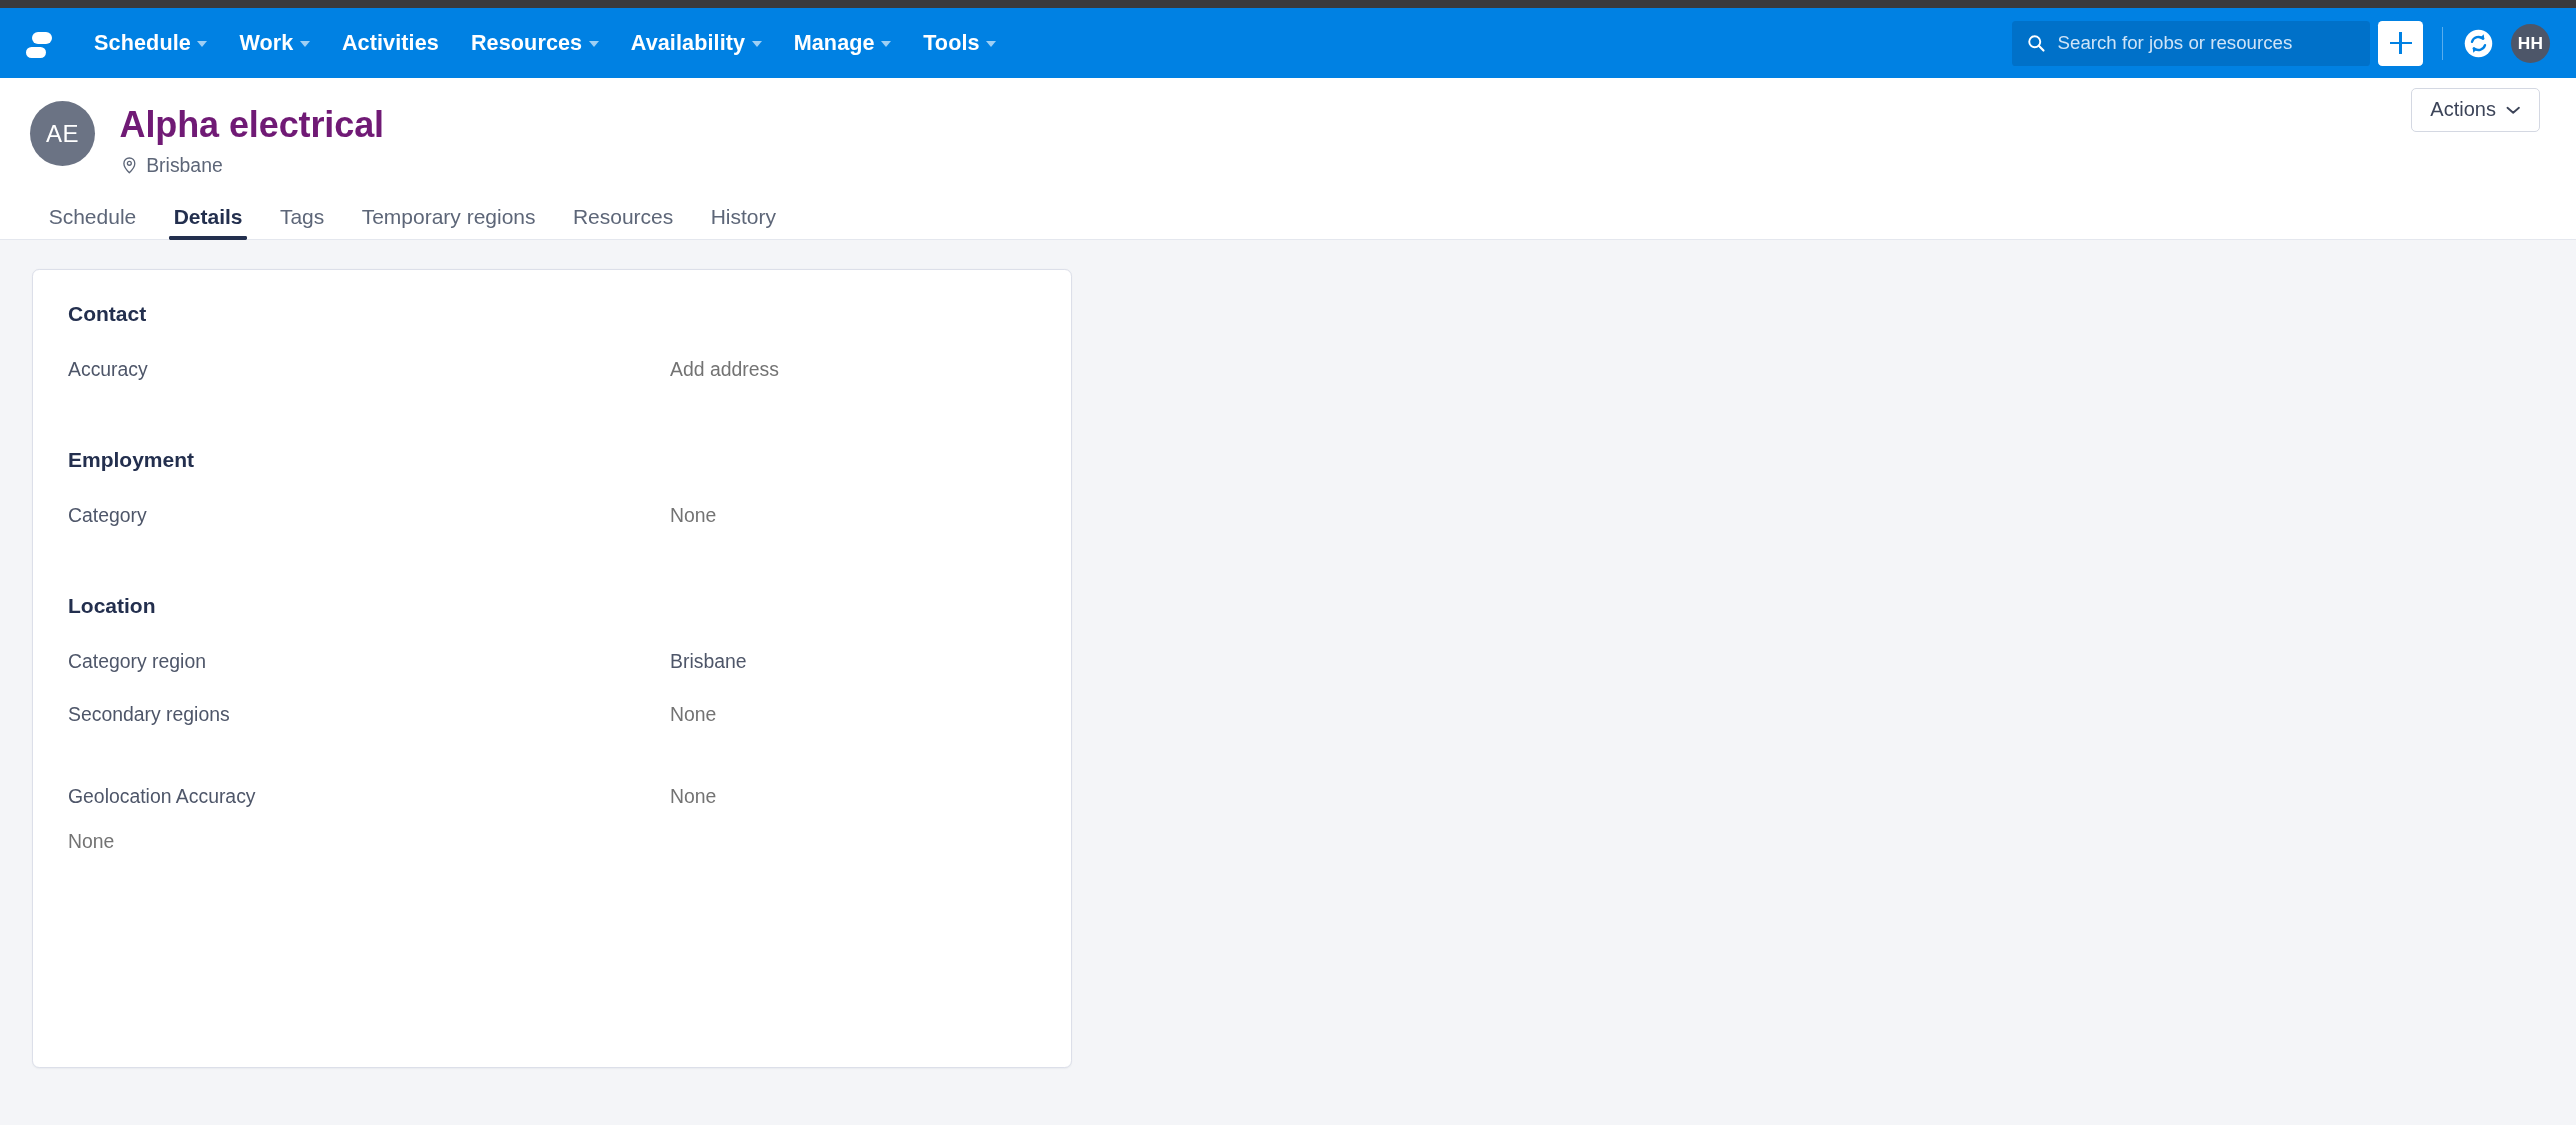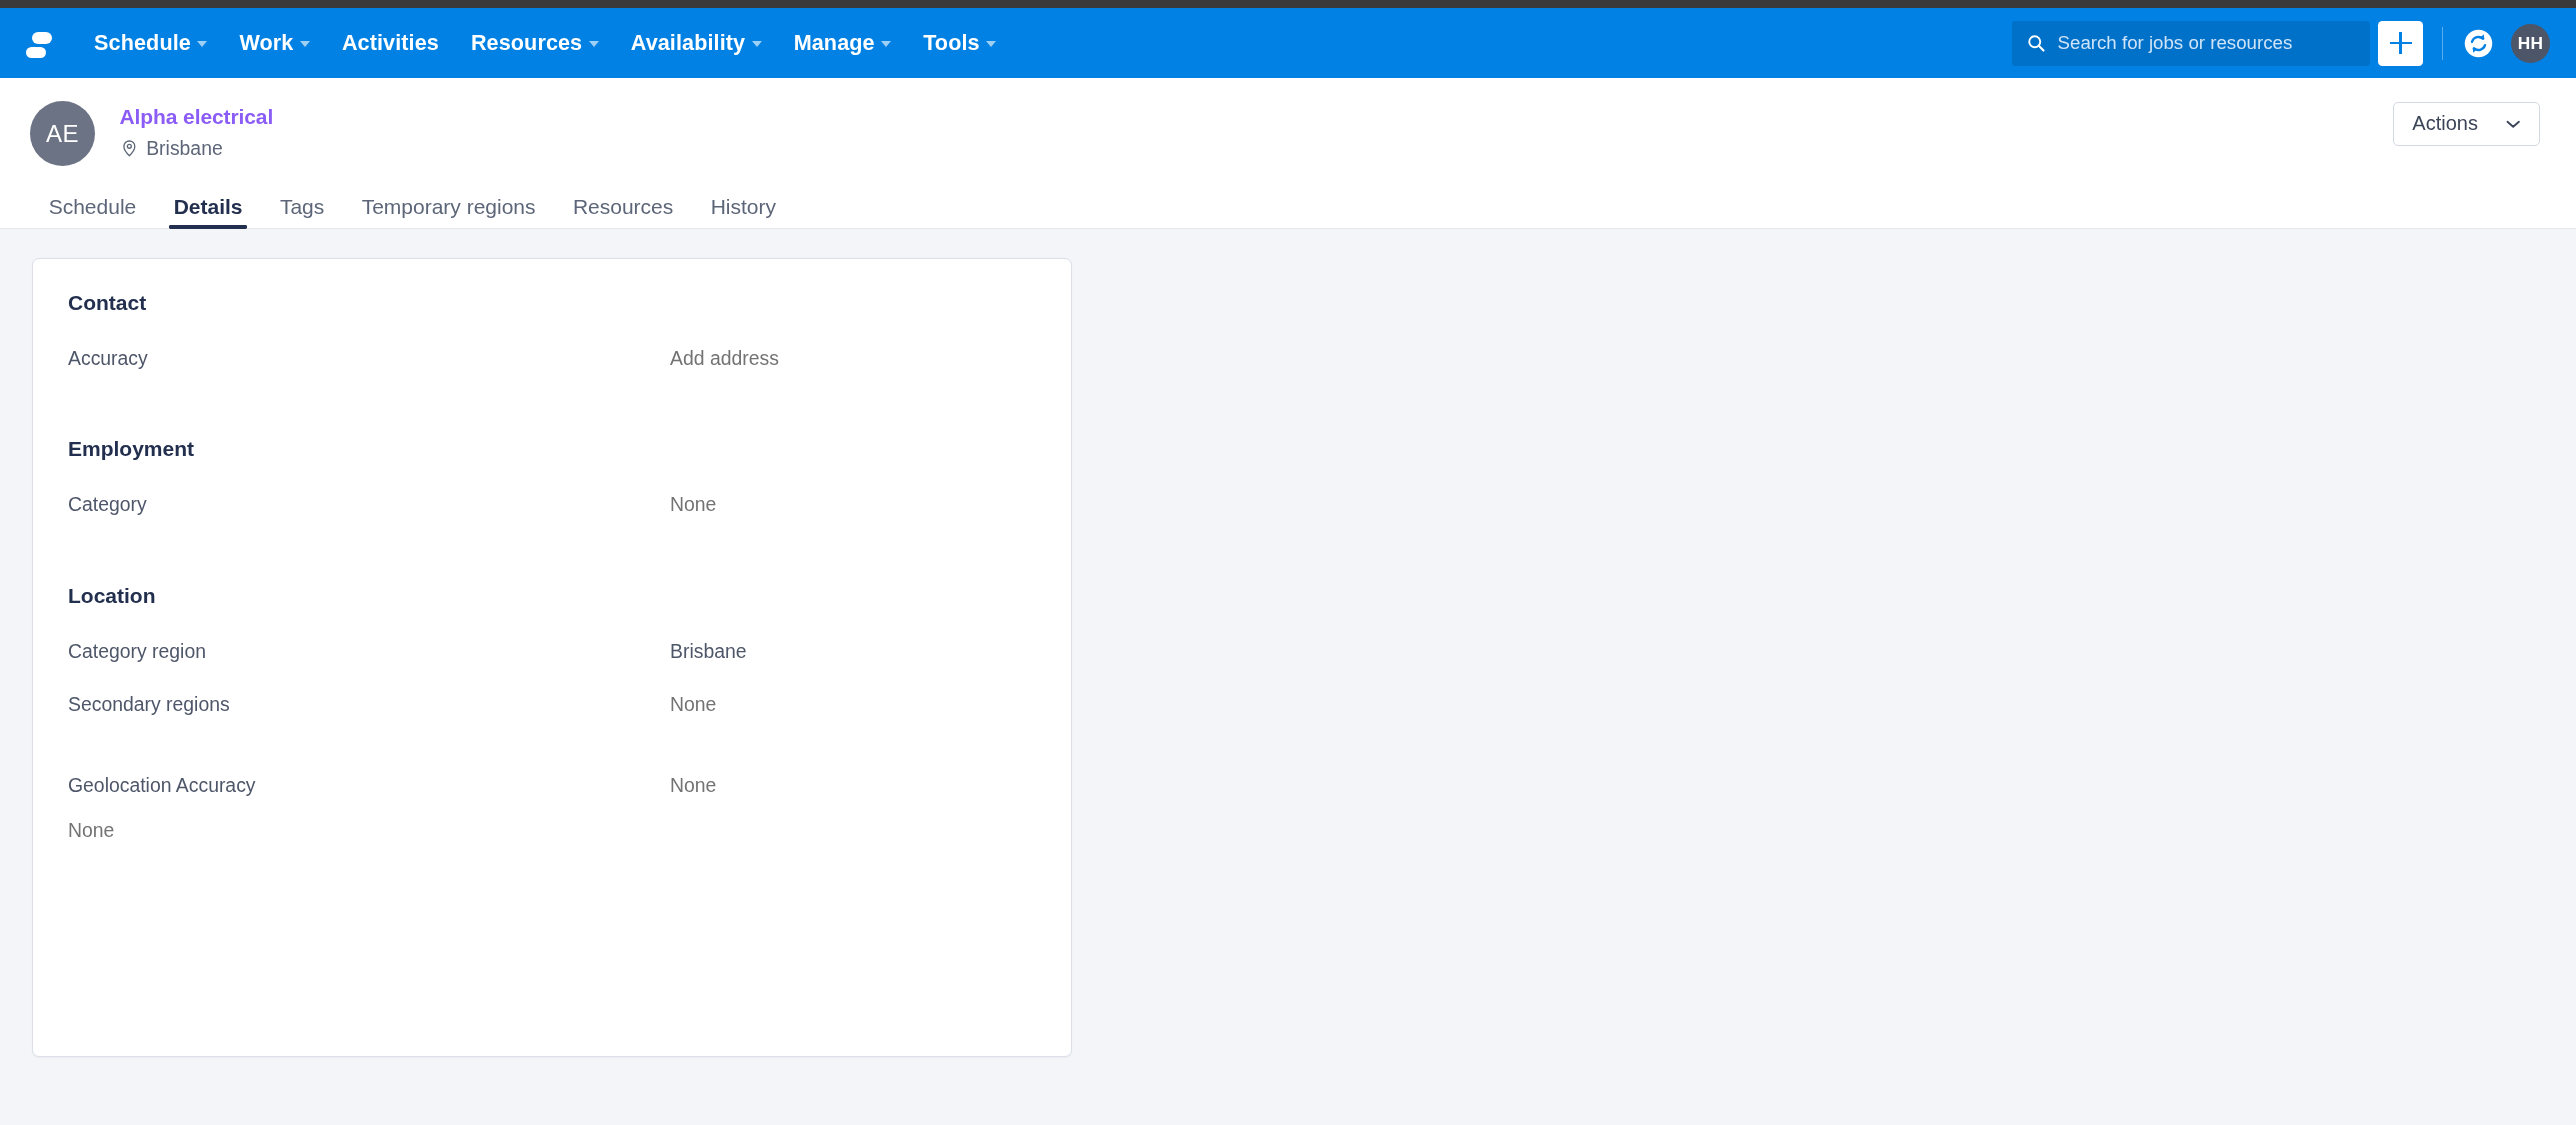--- a/index.html
+++ b/index.html
@@ -188,46 +188,46 @@
     flex: 0 0 auto;
     letter-spacing: 0.4px;
   }
 
   .entity-meta {
     margin-left: 24.5px;
     padding-top: 4.3px;
   }
 
   .entity-title {
-    font-size: 21px;
+    font-size: 36px;
     font-weight: 700;
-    color: #8b5cf6;
+    color: #701a75;
     line-height: 1.12;
     letter-spacing: -0.1px;
   }
 
   .entity-location {
     display: flex;
     align-items: center;
     gap: 8px;
     margin-top: 8px;
   }
   .entity-location .pin-icon { width: 18.7px; height: 18.7px; display: block; flex: 0 0 auto;}
   .entity-location .loc-text {
     font-size: 19.4px;
     color: #5d6678;
   }
 
   .actions-button {
     position: absolute;
     right: 36px;
-    top: 24px;
-    display: flex;
-    align-items: center;
-    gap: 28px;
+    top: 10px;
+    display: flex;
+    align-items: center;
+    gap: 10px;
     border: 1.4px solid #d4d8e2;
     border-radius: 5px;
     background: #ffffff;
     padding: 9.4px 18.7px;
     font-size: 20px;
     color: #3c4458;
     cursor: pointer;
     font-family: inherit;
   }
   .actions-button .chev {

